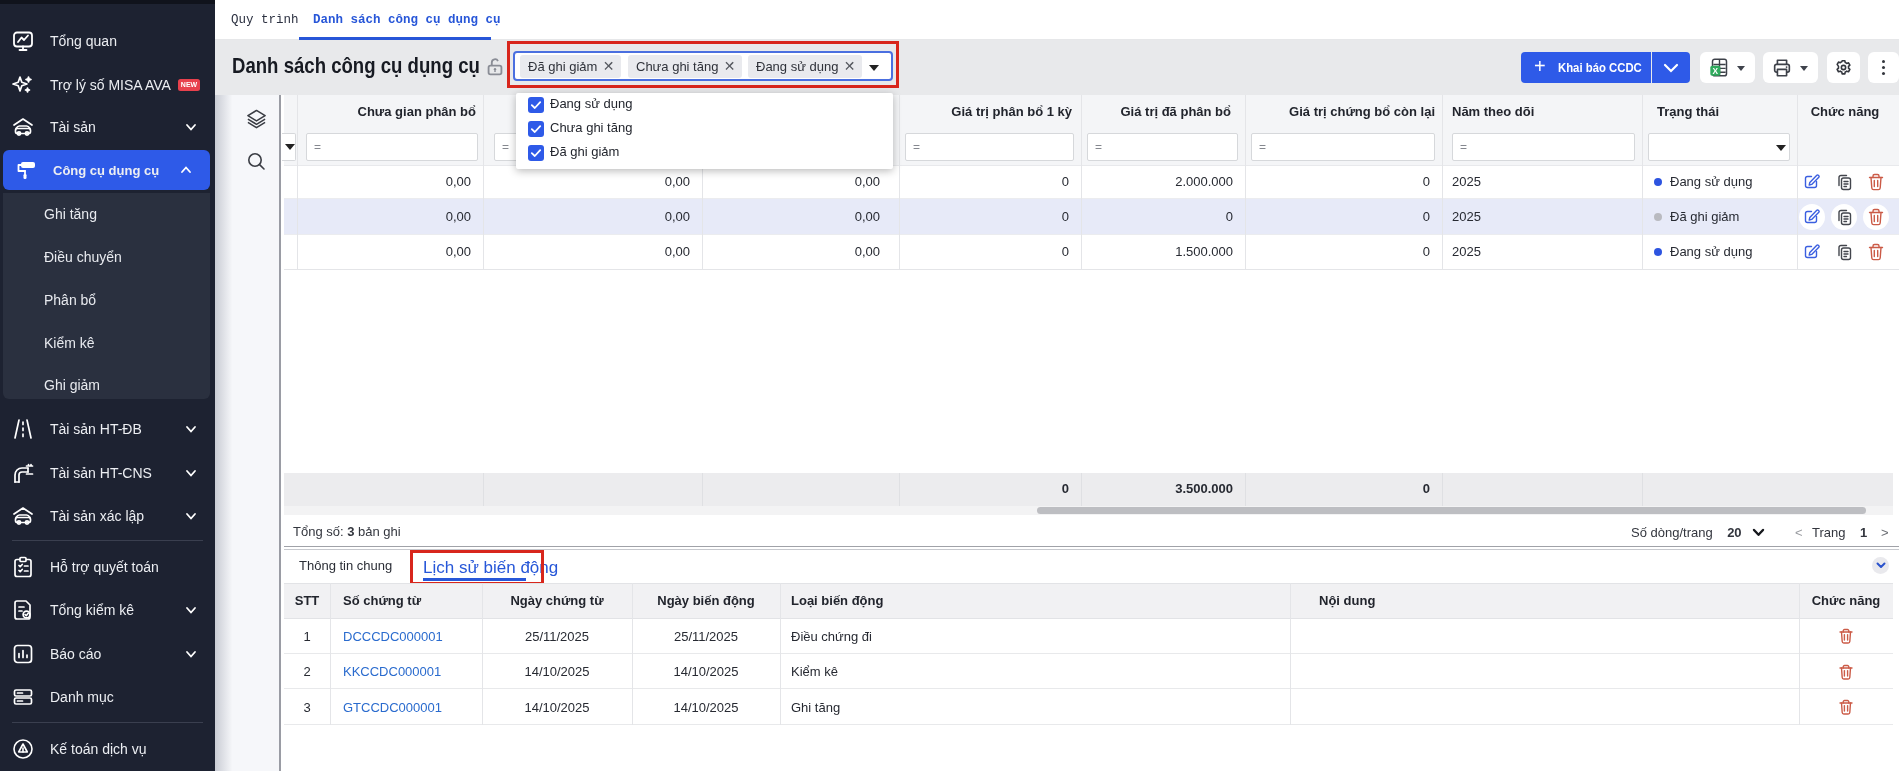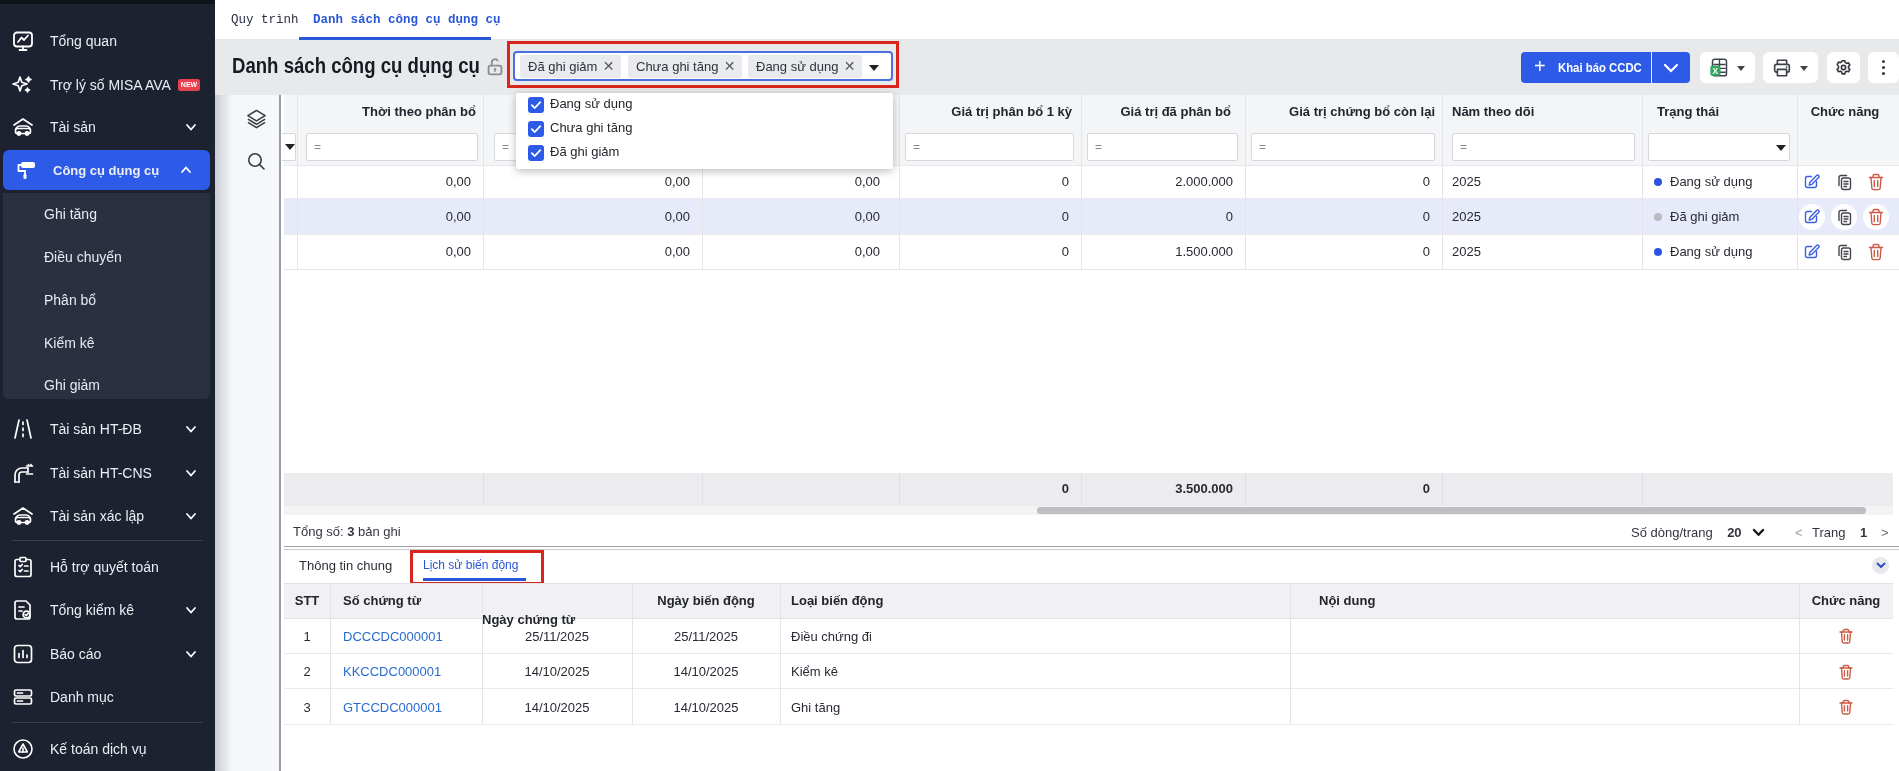--- a/index.html
+++ b/index.html
@@ -312,21 +312,21 @@
           <path d="M11 2 L20 7.5 L11 13 L2 7.5 Z"></path>
           <path d="M2 11 L11 16.5 L20 11"></path>
           <path d="M2 14.5 L11 20 L20 14.5"></path>
         </svg>
       <svg class="abs" style="left:32px;top:57px" width="19" height="19" viewBox="0 0 19 19" fill="none" stroke="#3a3d44" stroke-width="1.6">
           <circle cx="8" cy="8" r="6.2"></circle>
           <path d="M12.6 12.6 L17 17" stroke-linecap="round"></path>
         </svg>
 
       <div class="hcell" style="left:69px;width:1615px"></div>
-      <div class="hcell num" style="left:82px;width:186px;padding-right:7px">Thời theo phân bổ</div>
+      <div class="hcell num" style="left:82px;width:186px;padding-right:7px">Chưa gian phân bổ</div>
       <div class="hcell num" style="left:684px;width:182px;padding-right:9px">Giá trị phân bổ 1 kỳ</div>
       <div class="hcell num" style="left:866px;width:164px;padding-right:14px">Giá trị đã phân bổ</div>
       <div class="hcell num" style="left:1030px;width:197px;padding-right:7px">Giá trị chứng bổ còn lại</div>
       <div class="hcell" style="left:1227px;width:200px;padding-left:10px">Năm theo dõi</div>
       <div class="hcell" style="left:1427px;width:155px;padding-left:15px">Trạng thái</div>
       <div class="hcell" style="left:1582px;width:96px;text-align:center">Chức năng</div>
 
       <div class="abs" style="left:69px;top:33px;width:1615px;height:37px;background:#f4f5f7"></div>
       <div class="abs" style="left:67px;top:38px;width:14px;height:28px;background:#fff;border:1px solid #d6d8db;border-left:none;border-radius:0 2px 2px 0"></div>
       <div class="abs" style="left:70px;top:49px;width:0;height:0;border-left:5px solid transparent;border-right:5px solid transparent;border-top:6px solid #222"></div>
@@ -487,32 +487,32 @@
       <div class="abs" style="left:78px;top:429px;font-size:13px;color:#33363e">Tổng số: <b>3</b> bản ghi</div>
       <div class="abs" style="left:1416px;top:430px;font-size:13px;color:#33363e">Số dòng/trang&nbsp;&nbsp;&nbsp;&nbsp;<b>20</b></div>
       <svg class="abs" style="left:1537px;top:433px" width="13" height="9" viewBox="0 0 13 9" fill="none" stroke="#16181d" stroke-width="2.4" stroke-linecap="round" stroke-linejoin="round">
           <polyline points="2,2 6.5,6.8 11,2"></polyline>
         </svg>
       <div class="abs" style="left:1580px;top:430px;font-size:13px;color:#9a9ca1">&lt;</div>
       <div class="abs" style="left:1597px;top:430px;font-size:13px;color:#33363e">Trang&nbsp;&nbsp;&nbsp;&nbsp;<b>1</b></div>
       <div class="abs" style="left:1666px;top:430px;font-size:13px;color:#6a6d73">&gt;</div>
 
       <div class="abs" style="left:84px;top:463px;font-size:13px;color:#2b2e36">Thông tin chung</div>
-      <div class="abs" style="left:208px;top:463px;font-size:12px;color:#2757d8">Lịch sử biến động</div>
+      <div class="abs" style="left:208px;top:463px;font-size:17px;color:#2757d8">Lịch sử biến động</div>
       <div class="abs" style="left:208px;top:483px;width:103px;height:3px;background:#2757d8"></div>
       <div class="redbox" style="left:195px;top:455px;width:134px;height:35px"></div>
       <div class="abs" style="left:1657px;top:462px;width:17px;height:17px;border-radius:50%;background:#e9e9ed"></div>
       <svg class="abs" style="left:1661px;top:467px" width="10" height="7" viewBox="0 0 10 7" fill="none" stroke="#2b53cc" stroke-width="2" stroke-linecap="round" stroke-linejoin="round">
           <polyline points="1.5,1.5 5,5 8.5,1.5"></polyline>
         </svg>
 
       <div class="abs" style="left:69px;top:488px;width:1609px;height:36px;background:#f1f1f3;border-top:1px solid #e2e3e6;border-bottom:1px solid #e2e3e6"></div>
       <div class="abs bth" style="left:69px;top:488px;width:46px;text-align:center">STT</div>
       <div class="abs bth" style="left:128px;top:488px">Số chứng từ</div>
-      <div class="abs bth" style="left:267px;top:507px;width:150px;">Ngày chứng từ</div>
+      <div class="abs bth" style="left:267px;top:488px;width:150px;text-align:center">Ngày chứng từ</div>
       <div class="abs bth" style="left:417px;top:488px;width:148px;text-align:center">Ngày biến động</div>
       <div class="abs bth" style="left:576px;top:488px">Loại biến động</div>
       <div class="abs bth" style="left:1104px;top:488px">Nội dung</div>
       <div class="abs bth" style="left:1584px;top:488px;width:94px;text-align:center">Chức năng</div>
 
       <div class="brow" style="top:524px">
           <span class="c1">1</span>
           <span class="c2 link">DCCCDC000001</span>
           <span class="c3">25/11/2025</span>
           <span class="c4">25/11/2025</span>

